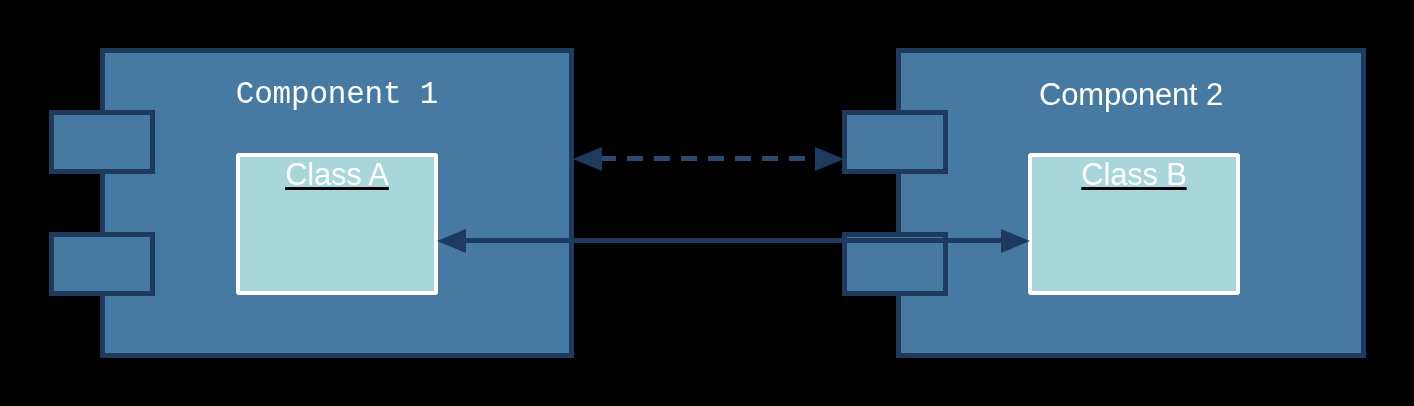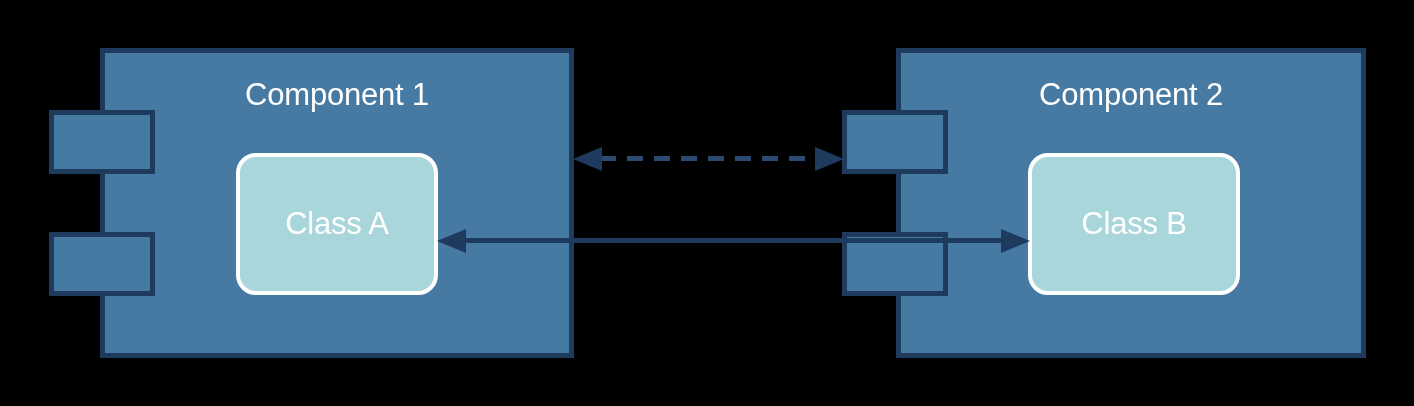--- a/index.html
+++ b/index.html
@@ -37,21 +37,21 @@
     top: 24px;
     width: 100%;
     text-align: center;
     color: var(--label-color);
     font-size: 31px;
     font-weight: 500;
     letter-spacing: -0.2px;
     line-height: 36px;
     white-space: nowrap;
   }
-  #component-1 { left: 100px; top: 48px; width: 474px; height: 310px; }
+  #component-1 { left: 100px; top: 48px; width: 474px; height: 310px; font-family: Liberation Mono, monospace; }
   #component-2 { left: 896px; top: 48px; width: 470px; height: 310px; }
 
   
   .port {
     position: absolute;
     width: 106px;
     height: 64px;
     background: var(--component-fill);
     border: 5px solid var(--component-border);
     z-index: 2;
@@ -59,25 +59,25 @@
   #c1-port-top    { left: 49px;  top: 110px; }
   #c1-port-bottom { left: 49px;  top: 232px; }
   #c2-port-top    { left: 842px; top: 110px; }
   #c2-port-bottom { left: 842px; top: 232px; }
 
   
   .class-box {
     position: absolute;
     background: var(--class-fill);
     border: 4px solid var(--class-border);
-    border-radius: 20px;
+    border-radius: 3px;
     z-index: 2;
     display: flex;
-    align-items: center;
     justify-content: center;
+    text-decoration: underline;
   }
   .class-label {
     color: var(--label-color);
     font-size: 31px;
     font-weight: 500;
     letter-spacing: -0.2px;
     white-space: nowrap;
   }
   #class-a { left: 236px;  top: 153px; width: 202px; height: 142px; }
   #class-b { left: 1028px; top: 153px; width: 212px; height: 142px; }

